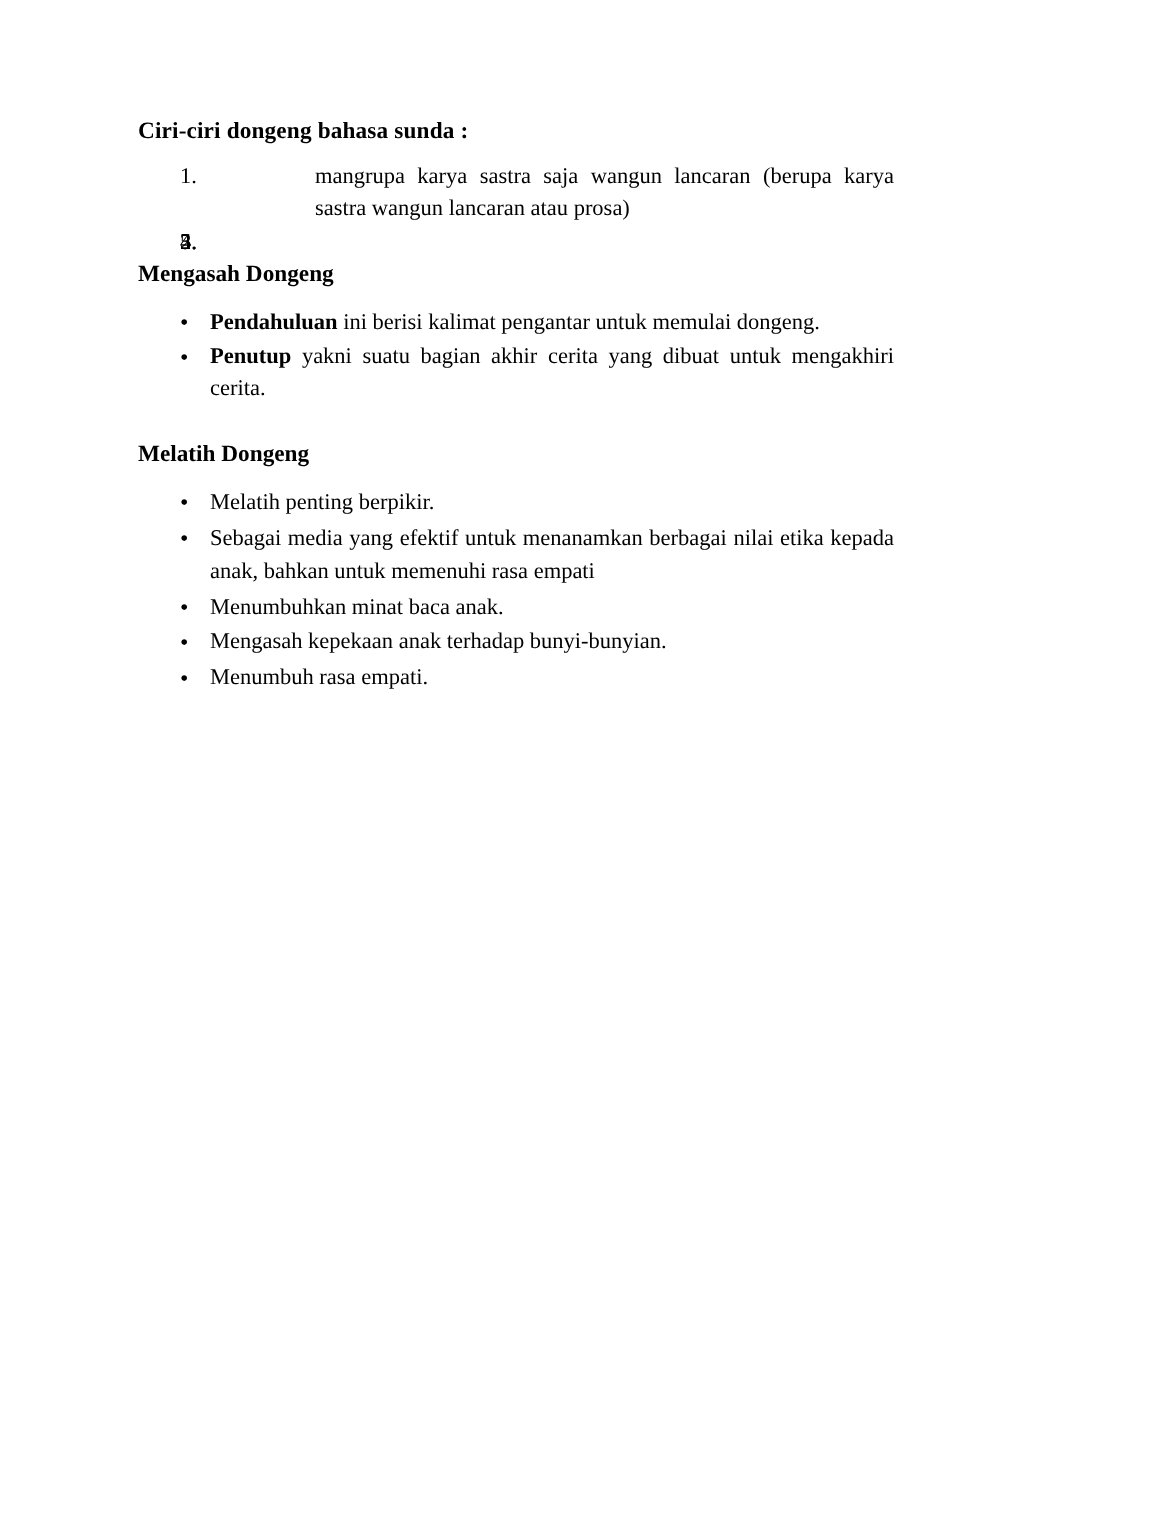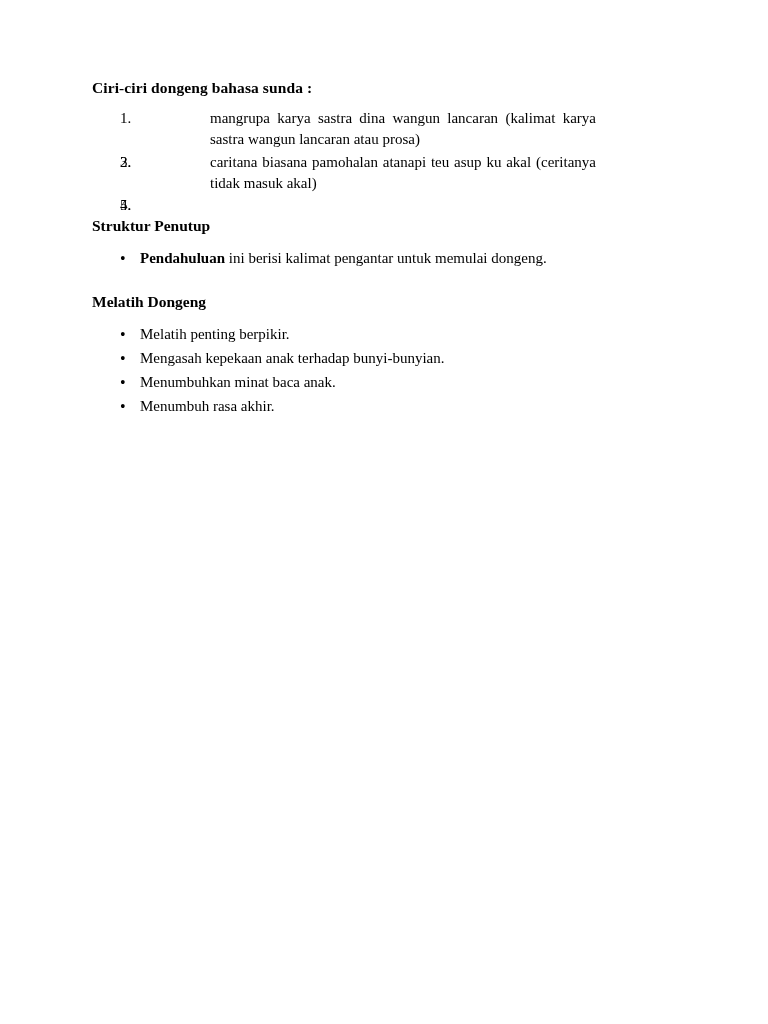--- a/index.html
+++ b/index.html
@@ -93,45 +93,46 @@
 </head>
 <body>
 
 <div class="page">
 
   <h1 class="doc-heading">Ciri-ciri dongeng bahasa sunda :</h1>
 
   <ol class="num-list">
     <li>
       <span class="num">1.</span>
-      <span class="txt">mangrupa karya sastra dina wangun lancaran (kalimat karya sastra wangun lancaran atau prosa)</span>
+      <span class="txt">mangrupa karya sastra saja wangun lancaran (berupa karya sastra wangun lancaran atau prosa)</span>
     </li>
     <li>
       <span class="num">2.</span>
     </li>
     <li>
       <span class="num">3.</span>
-      <span class="txt">caritana biasana pamohalan atanapi teu asup ku akal (ceritanya tidak masuk akal)</span>
     </li>
     <li>
       <span class="num">4.</span>
     </li>
     <li>
       <span class="num">5.</span>
     </li>
   </ol>
 
-  <h2 class="section-heading">Struktur Penutup</h2>
+  <h2 class="section-heading">Mengasah Dongeng</h2>
 
   <ul class="bul-list struktur">
     <li><b class="lead">Pendahuluan</b><span> ini berisi kalimat pengantar untuk memulai dongeng.</span></li>
+    <li><b class="lead">Penutup</b><span> yakni suatu bagian akhir cerita yang dibuat untuk mengakhiri cerita.</span></li>
   </ul>
 
   <h2 class="section-heading">Melatih Dongeng</h2>
 
   <ul class="bul-list">
     <li>Melatih penting berpikir.</li>
+    <li>Sebagai media yang efektif untuk menanamkan berbagai nilai etika kepada anak, bahkan untuk memenuhi rasa empati</li>
+    <li>Menumbuhkan minat baca anak.</li>
     <li>Mengasah kepekaan anak terhadap bunyi-bunyian.</li>
-    <li>Menumbuhkan minat baca anak.</li>
-    <li>Menumbuh rasa akhir.</li>
+    <li>Menumbuh rasa empati.</li>
   </ul>
 
 </div>
 
 </body></html>

